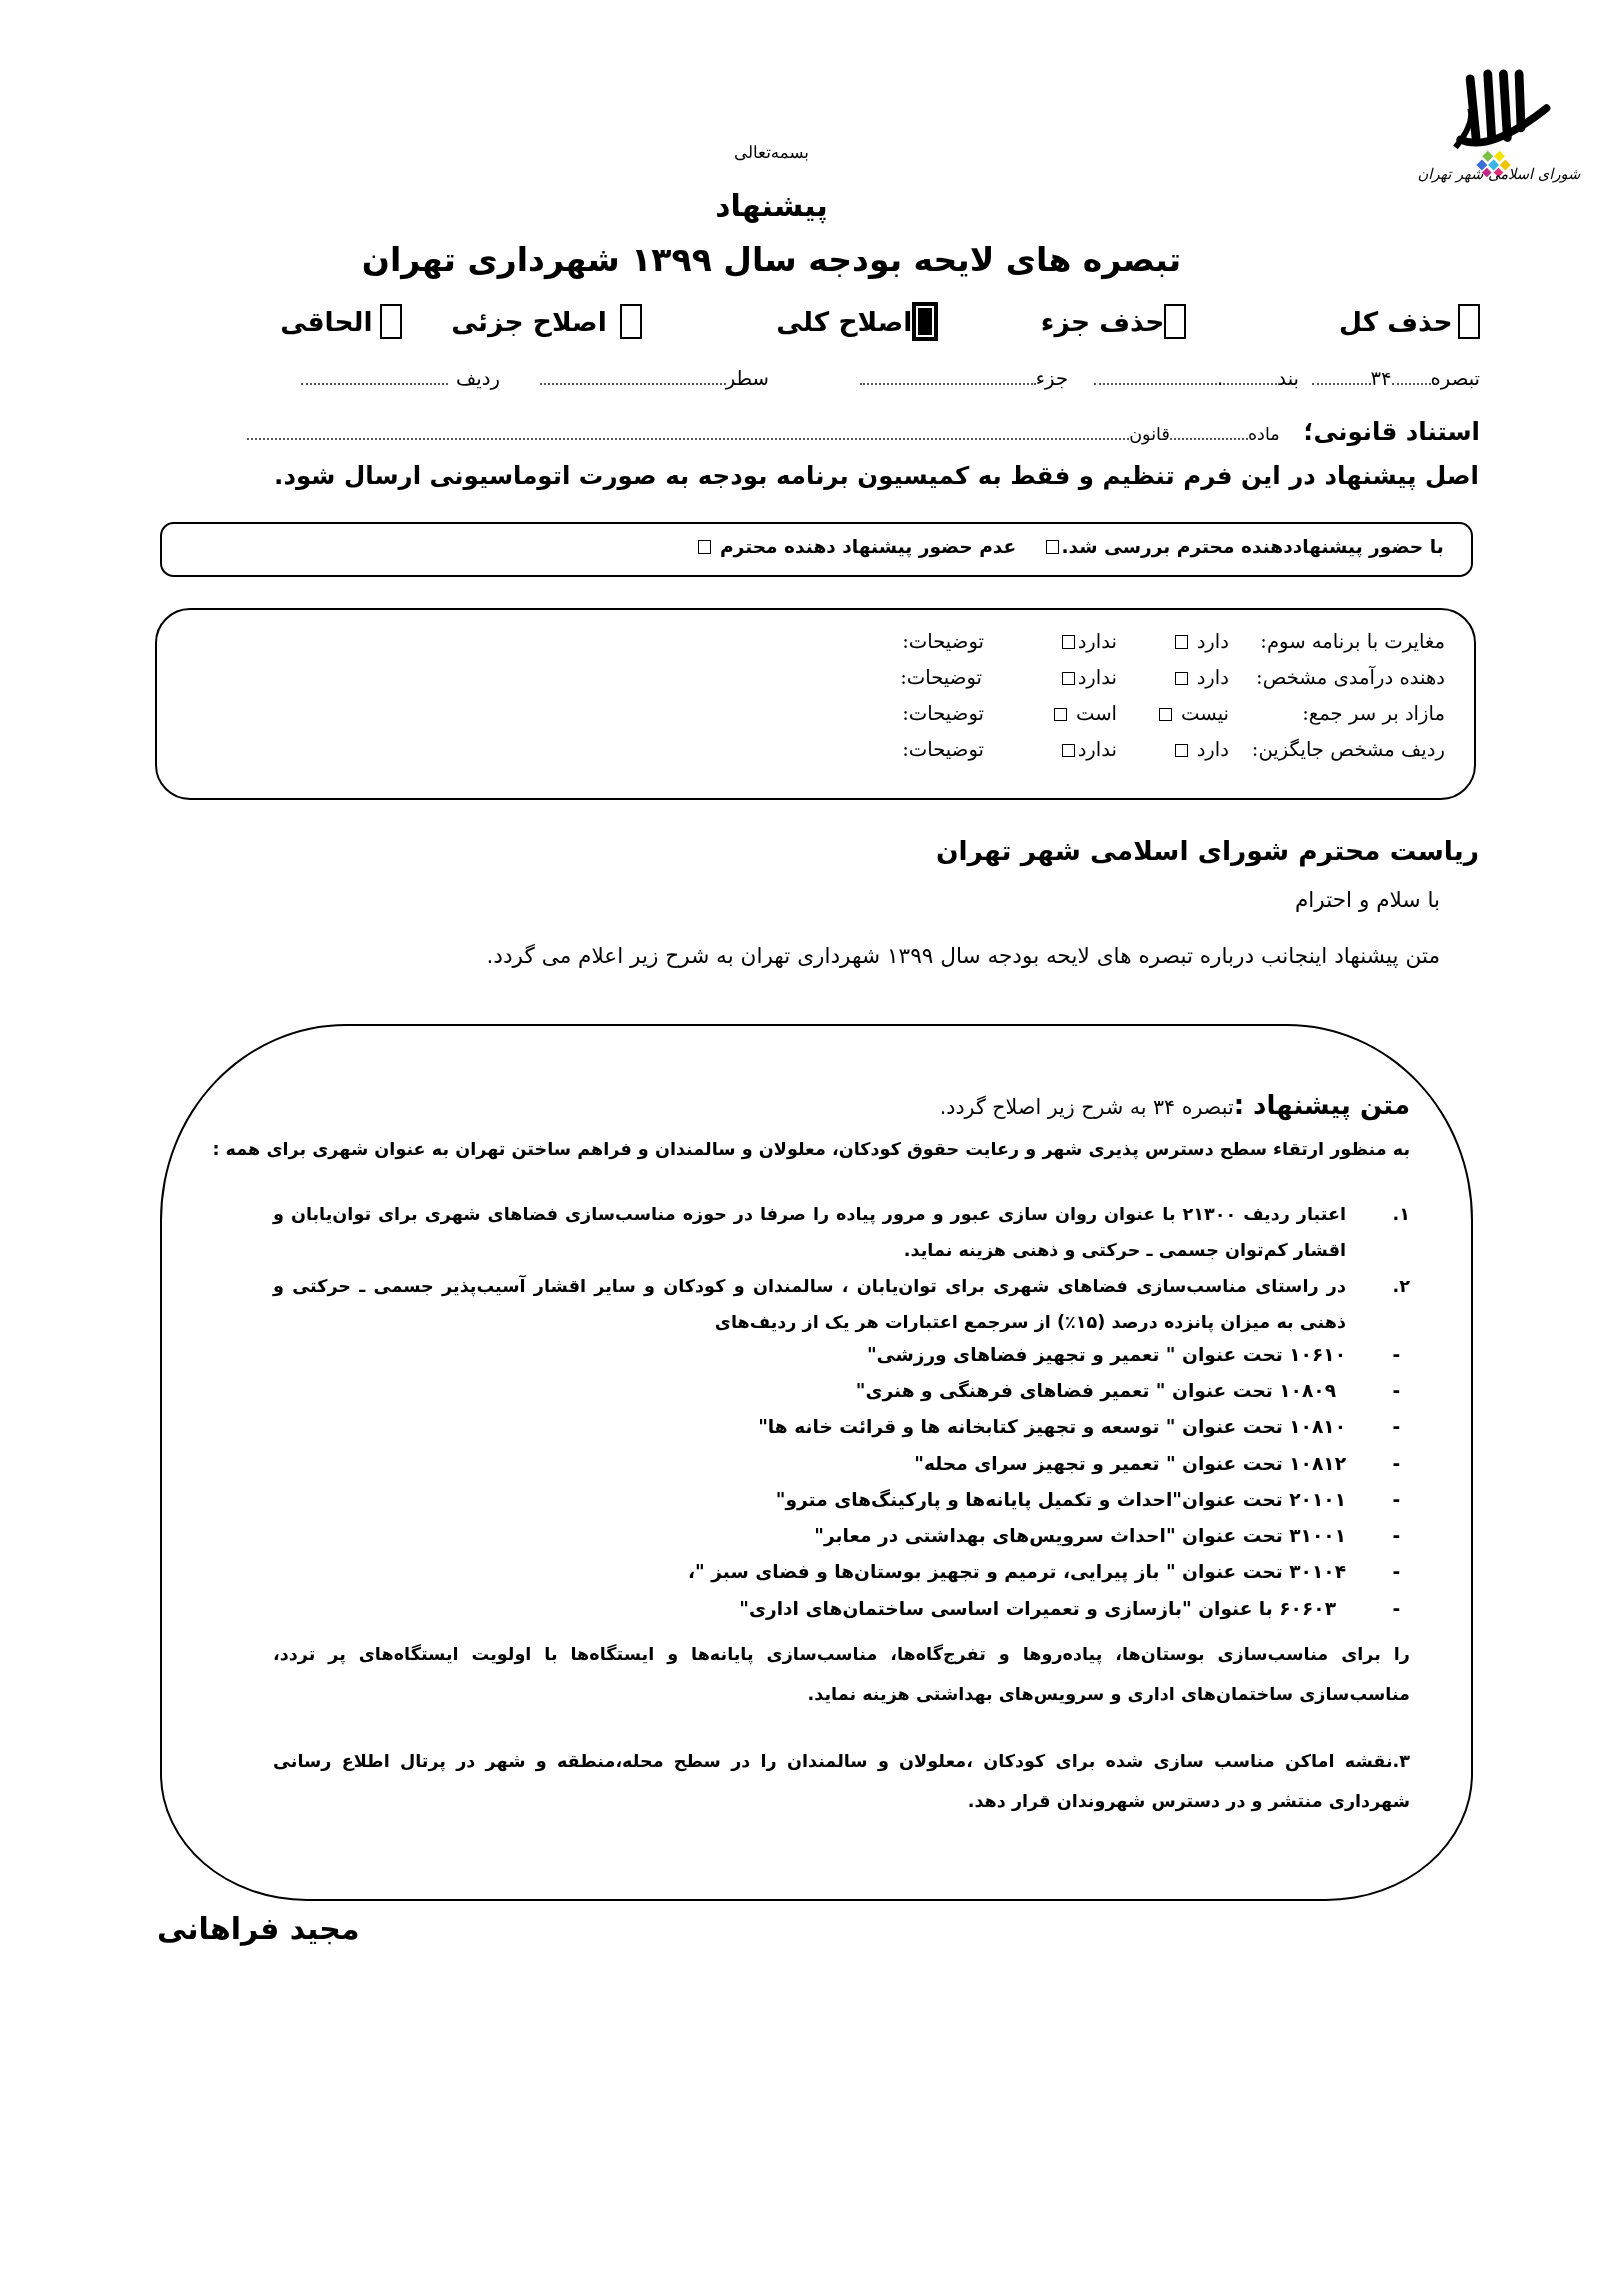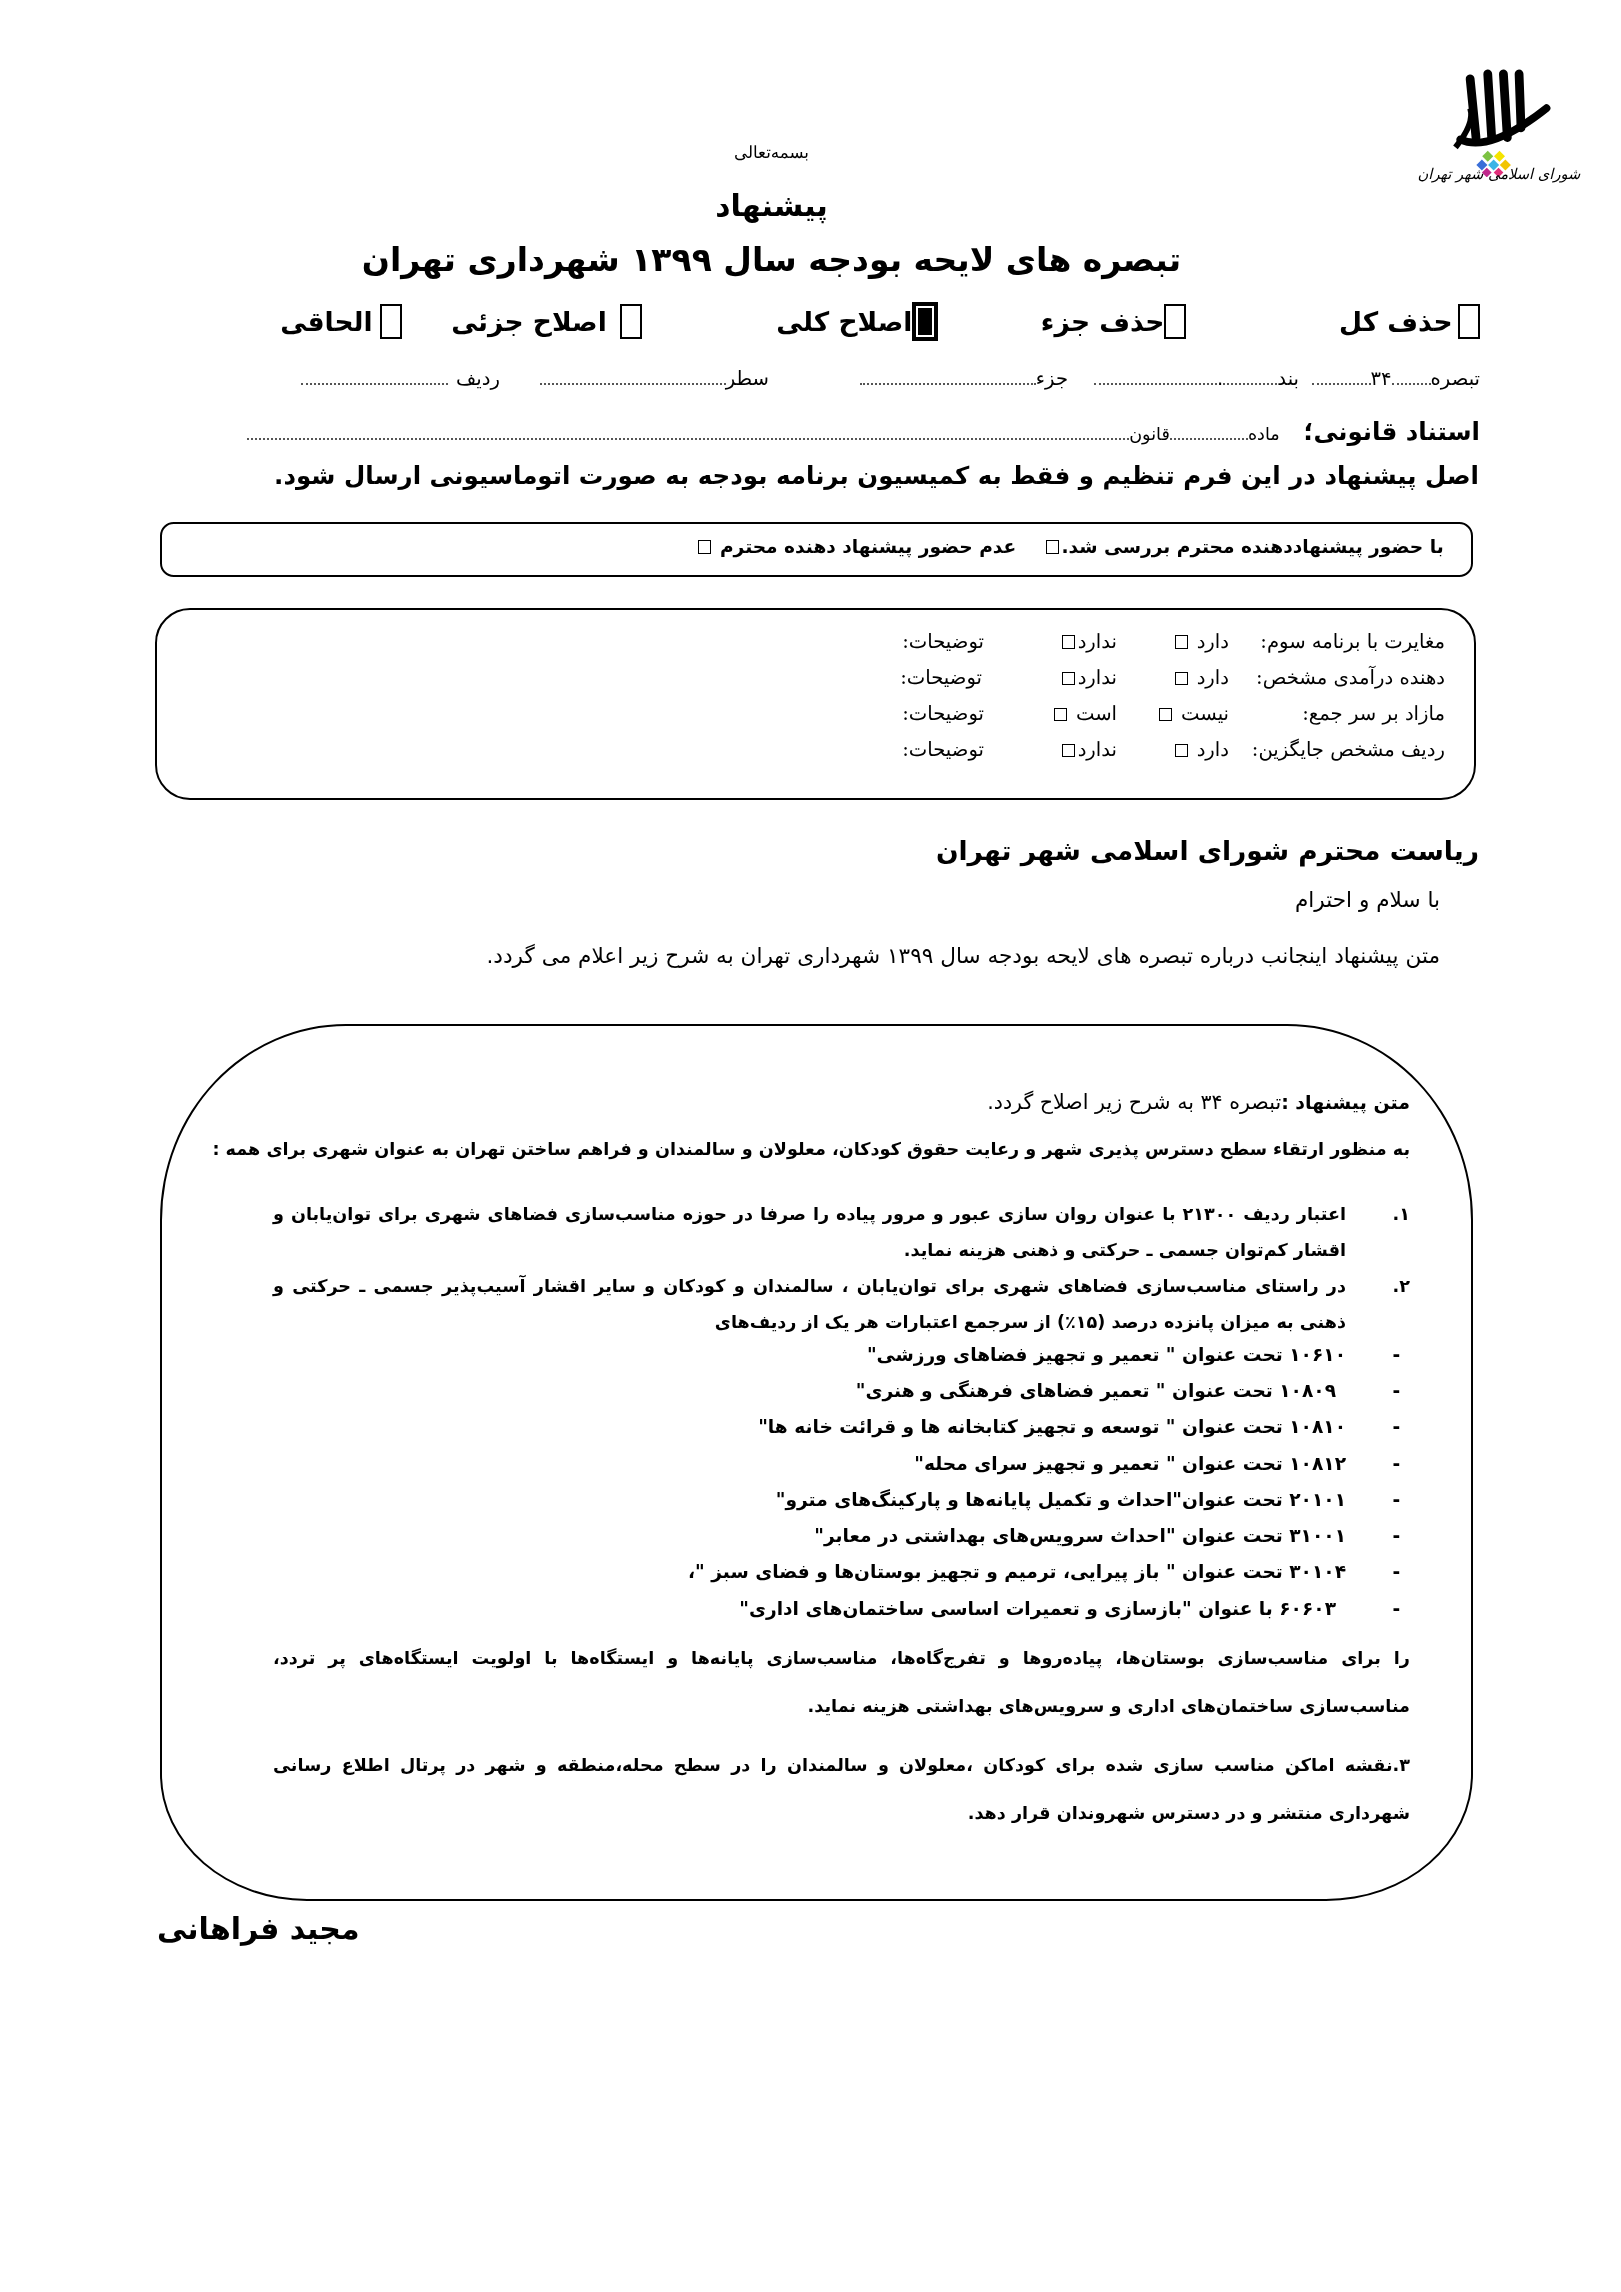--- a/index.html
+++ b/index.html
@@ -43,32 +43,32 @@
     .frow > span { position: absolute; top: 0; white-space: nowrap; }
 
     
     .addr { position: absolute; top: 835px; right: 142px; font-weight: bold; font-size: 26.5px; white-space: nowrap; }
     .greet { position: absolute; top: 887px; right: 181px; font-size: 21.6px; white-space: nowrap; }
     .intro { position: absolute; top: 943px; right: 181px; font-size: 21.6px; white-space: nowrap; }
 
     
     .box3 { position: absolute; top: 1024px; left: 160px; width: 1313px; height: 877px; border: 2.9px solid #000; border-radius: 186px 186px 147px 147px / 196px 196px 127px 127px; box-sizing: border-box; }
     .prop-head { position: absolute; top: 1090px; right: 211px; white-space: nowrap; font-size: 20.6px; }
-    .prop-head b { font-size: 19px; }
+    .prop-head b { font-size: 26px; }
     .prop-sub { position: absolute; top: 1139px; right: 211px; white-space: nowrap; font-weight: bold; font-size: 17.6px; }
 
     .item { position: absolute; right: 211px; width: 1137px; font-weight: bold; font-size: 17.6px; line-height: 36px; }
     .item .num { position: absolute; right: 0; top: 0; width: 39px; }
     .item .body { margin-right: 64px; text-align: justify; text-align-last: right; }
 
     .sub { position: absolute; right: 211px; width: 882px; height: 35px; font-weight: bold; font-size: 18.6px; white-space: nowrap; }
     .sub .dash { position: absolute; right: 9.8px; top: 0; }
     .sub .stxt { position: absolute; right: 64px; top: 0; }
 
-    .para { position: absolute; right: 211px; width: 1137px; font-weight: bold; font-size: 17.6px; line-height: 48px; text-align: justify; text-align-last: right; }
+    .para { position: absolute; right: 211px; width: 1137px; font-weight: bold; font-size: 17.6px; line-height: 40px; text-align: justify; text-align-last: right; }
 
     .signer { position: absolute; top: 1911px; left: 157px; font-weight: bold; font-size: 30px; white-space: nowrap; direction: rtl; }
     .signer-title { position: absolute; top: 1972px; left: 157px; font-weight: bold; font-size: 30px; white-space: nowrap; direction: rtl; }
   </style>
 </head>
 <body>
 
 <div class="page">
 
   <div class="logo">

